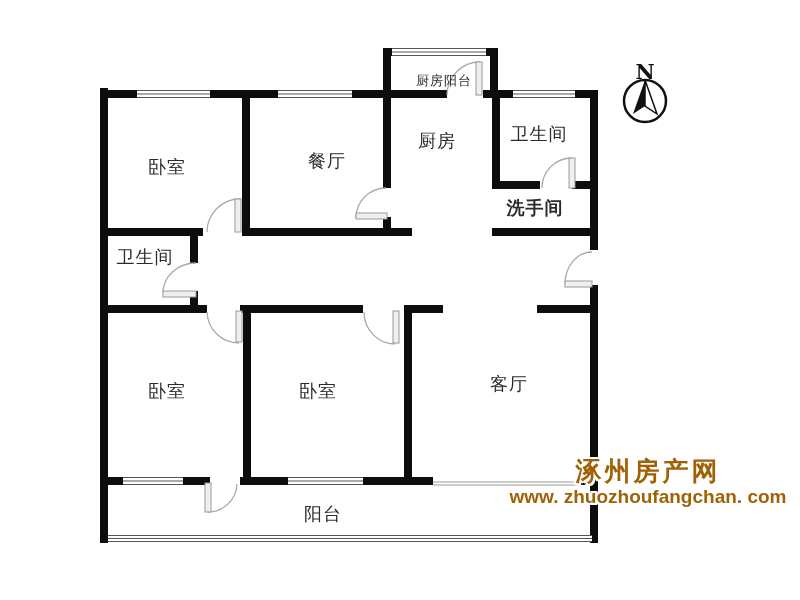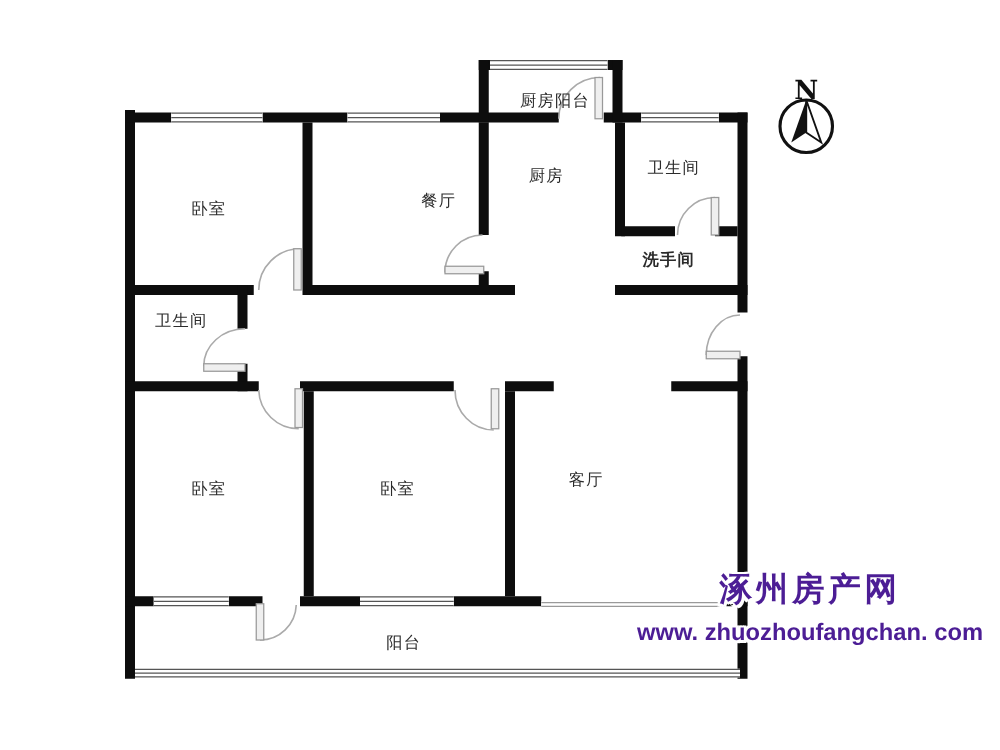--- a/index.html
+++ b/index.html
@@ -1,28 +1,28 @@
 <!DOCTYPE html>
 <html><head>
 <meta charset="utf-8">
 <style>
   html,body{margin:0;padding:0;background:#fff;}
   #stage{position:relative;width:800px;height:600px;background:#ffffff;overflow:hidden;
          font-family:"Liberation Sans","DejaVu Sans",sans-serif;}
   #plan-svg{position:absolute;left:0;top:0;}
-  .room-label{position:absolute;transform:translate(-50%,-50%);font-size:13px;color:#2b2b2b;
+  .room-label{position:absolute;transform:translate(-50%,-50%);font-size:18px;color:#2b2b2b;
               letter-spacing:1px;white-space:nowrap;font-family:"Liberation Serif","DejaVu Serif",serif;}
   .room-label.small{font-size:13px;}
   .watermark{position:absolute;left:648px;top:458px;transform:translateX(-50%);text-align:center;
-             color:#4c1d95;font-weight:bold;line-height:1.05;white-space:nowrap;
+             color:#a16207;font-weight:bold;line-height:1.05;white-space:nowrap;
              text-shadow:-2px -2px 0 #fff,2px -2px 0 #fff,-2px 2px 0 #fff,2px 2px 0 #fff,
                          0 -2px 0 #fff,0 2px 0 #fff,-2px 0 0 #fff,2px 0 0 #fff;}
   .watermark .site-name{font-size:26px;letter-spacing:3px;
              font-family:"Liberation Serif","DejaVu Serif",serif;}
-  .watermark .site-url{font-size:19px;letter-spacing:0px;margin-top:12px;
+  .watermark .site-url{font-size:19px;letter-spacing:0px;margin-top:2px;
              font-family:"Liberation Sans","DejaVu Sans",sans-serif;}
   .wall{fill:#0d0d0d;}
   .win-bg{fill:#ffffff;}
   .win-line{stroke:#555;stroke-width:1;}
   .win-line-thin{stroke:#9a9a9a;stroke-width:1;}
   .door-leaf{fill:#efefef;stroke:#999;stroke-width:1;}
   .door-arc{fill:none;stroke:#aaa;stroke-width:1.3;}
 </style>
 </head>
 <body>
@@ -153,29 +153,29 @@
 
     <g>
       <text x="645" y="79" text-anchor="middle" style="font-family:'DejaVu Serif','Liberation Serif',serif;font-weight:bold;font-size:21px;fill:#111;">N</text>
       <circle cx="645" cy="101" r="21" fill="#ffffff" stroke="#111" stroke-width="2.5"></circle>
       <polygon points="645,80 633,114 645,106" fill="#111"></polygon>
       <polygon points="645,80 657,114 645,106" fill="#ffffff" stroke="#111" stroke-width="1.5"></polygon>
     </g>
   </svg>
 
   <div class="room-label" style="left:167px;top:167px;">卧室</div>
-  <div class="room-label" style="left:327px;top:161px;margin-left:24px;">餐厅</div>
+  <div class="room-label" style="left:327px;top:161px;">餐厅</div>
   <div class="room-label small" style="left:444px;top:69px;margin-top:12px;">厨房阳台</div>
   <div class="room-label" style="left:437px;top:141px;">厨房</div>
   <div class="room-label" style="left:539px;top:134px;">卫生间</div>
   <div class="room-label" style="left:535px;top:208px;font-weight:bold;">洗手间</div>
   <div class="room-label" style="left:145px;top:257px;">卫生间</div>
   <div class="room-label" style="left:167px;top:391px;">卧室</div>
   <div class="room-label" style="left:318px;top:391px;">卧室</div>
-  <div class="room-label" style="left:469px;top:384px;">客厅</div>
+  <div class="room-label" style="left:509px;top:384px;">客厅</div>
   <div class="room-label" style="left:323px;top:514px;font-family:Liberation Serif, serif;">阳台</div>
 
   <div class="watermark">
     <div class="site-name">涿州房产网</div>
     <div class="site-url">www. zhuozhoufangchan. com</div>
   </div>
 
 </div>
 
 </body></html>

